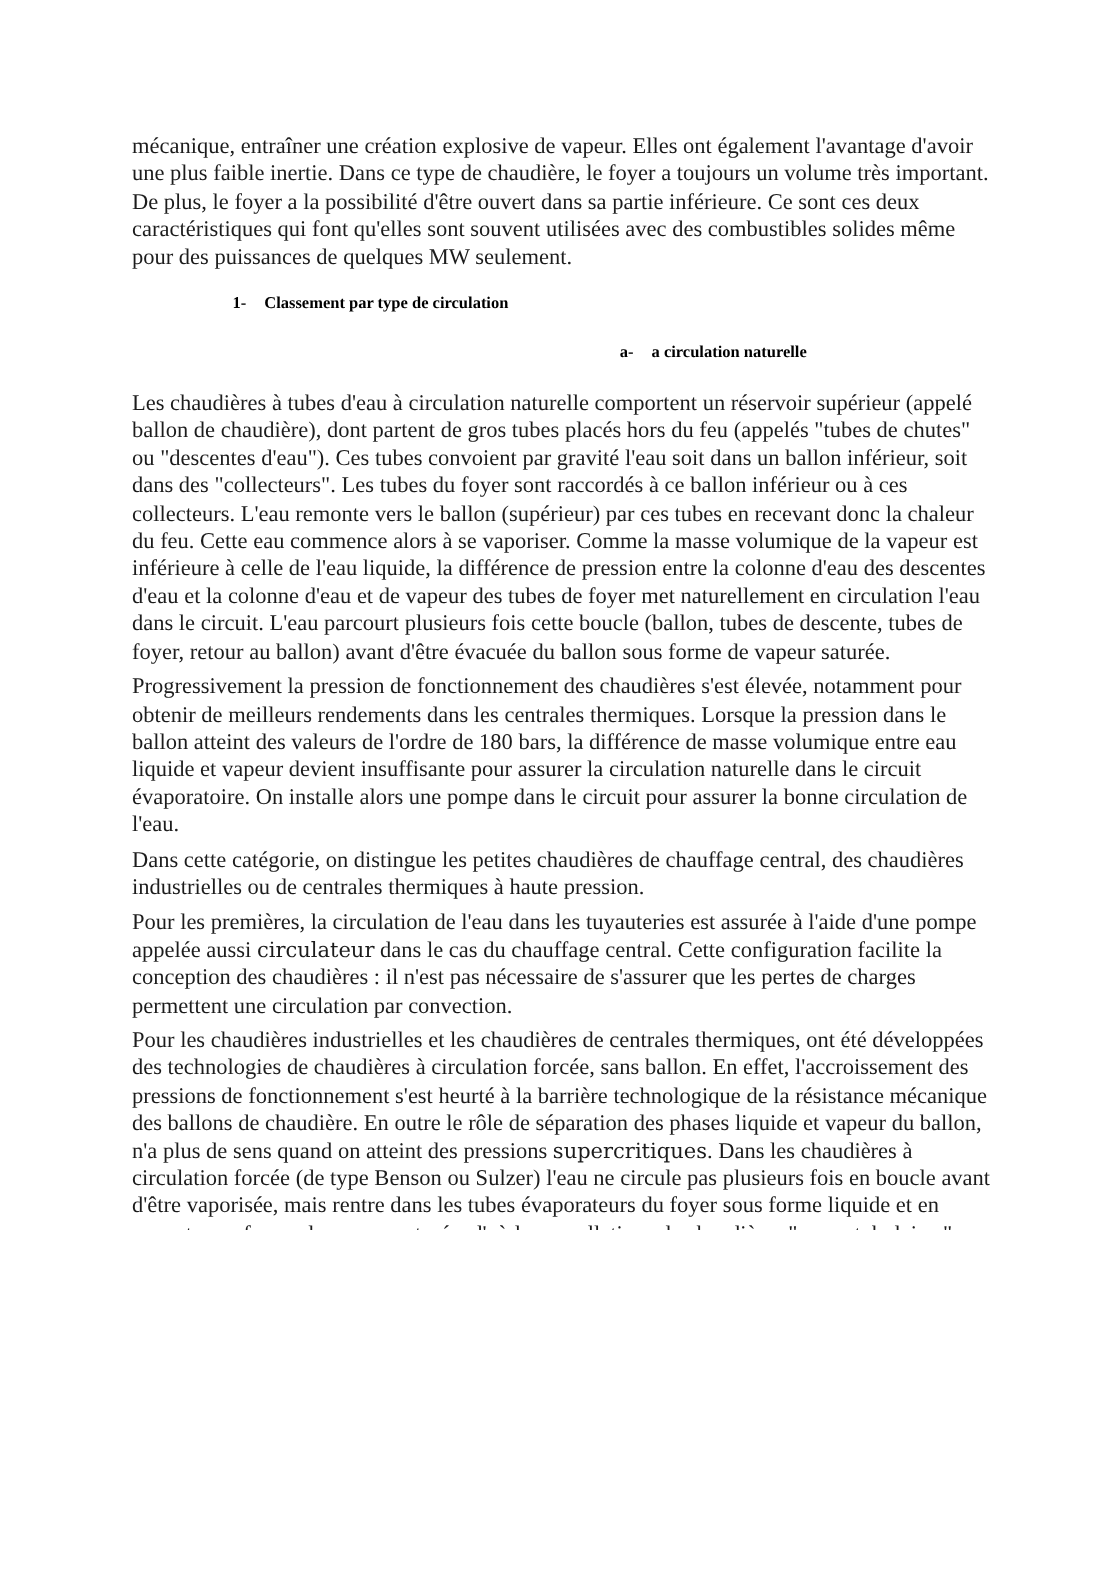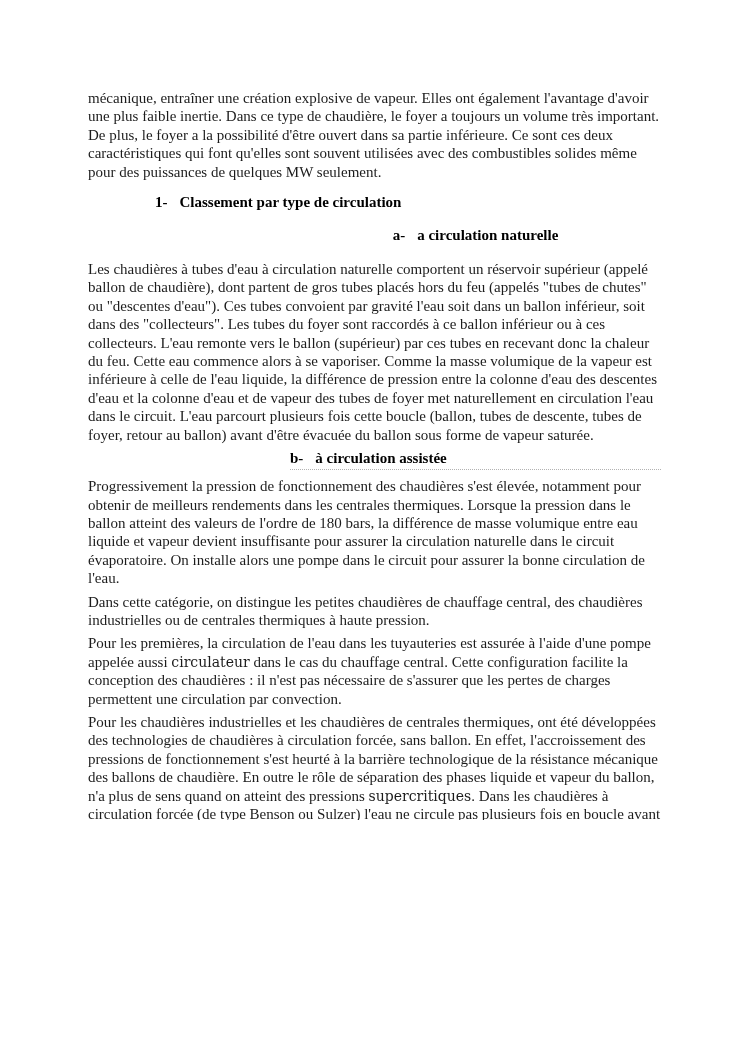--- a/index.html
+++ b/index.html
@@ -26,21 +26,21 @@
     font-size: 15px;
     line-height: 18.4px;
     margin: 0 0 5px 0;
     text-align: left;
   }
   .alt-word {
     font-family: "DejaVu Serif", serif;
     font-size: 14px;
   }
   .heading {
-    font-size: 15px;
+    font-size: 11px;
     font-weight: bold;
     color: #000000;
     line-height: 18px;
   }
   .heading .num {
     padding-right: 12px;
   }
   .heading-1 {
     margin: 12px 0 0 67px;
   }
@@ -89,23 +89,20 @@
       <span class="num">1-</span><span>Classement par type de circulation</span>
     </div>
 
     <div class="heading heading-sub heading-a">
       <span class="num">a-</span><span>a circulation naturelle</span>
     </div>
 
 
     <p class="para">Les chaudières à tubes d'eau à circulation naturelle comportent un réservoir supérieur (appelé ballon de chaudière), dont partent de gros tubes placés hors du feu (appelés "tubes de chutes" ou "descentes d'eau"). Ces tubes convoient par gravité l'eau soit dans un ballon inférieur, soit dans des "collecteurs". Les tubes du foyer sont raccordés à ce ballon inférieur ou à ces collecteurs. L'eau remonte vers le ballon (supérieur) par ces tubes en recevant donc la chaleur du feu. Cette eau commence alors à se vaporiser. Comme la masse volumique de la vapeur est inférieure à celle de l'eau liquide, la différence de pression entre la colonne d'eau des descentes d'eau et la colonne d'eau et de vapeur des tubes de foyer met naturellement en circulation l'eau dans le circuit. L'eau parcourt plusieurs fois cette boucle (ballon, tubes de descente, tubes de foyer, retour au ballon) avant d'être évacuée du ballon sous forme de vapeur saturée.</p>
 
-    <div class="heading heading-sub heading-b">
-      <span class="num">b-</span><span>à circulation assistée</span>
-    </div>
 
     <p class="para">Progressivement la pression de fonctionnement des chaudières s'est élevée, notamment pour obtenir de meilleurs rendements dans les centrales thermiques. Lorsque la pression dans le ballon atteint des valeurs de l'ordre de 180 bars, la différence de masse volumique entre eau liquide et vapeur devient insuffisante pour assurer la circulation naturelle dans le circuit évaporatoire. On installe alors une pompe dans le circuit pour assurer la bonne circulation de l'eau.</p>
 
 
     <p class="para">Dans cette catégorie, on distingue les petites chaudières de chauffage central, des chaudières industrielles ou de centrales thermiques à haute pression.</p>
 
     <p class="para"><span>Pour les premières, la circulation de l'eau dans les tuyauteries est assurée à l'aide d'une pompe appelée aussi </span><span class="alt-word">circulateur</span><span> dans le cas du chauffage central. Cette configuration facilite la conception des chaudières : il n'est pas nécessaire de s'assurer que les pertes de charges permettent une circulation par convection.</span></p>
 
     <p class="para"><span>Pour les chaudières industrielles et les chaudières de centrales thermiques, ont été développées des technologies de chaudières à circulation forcée, sans ballon. En effet, l'accroissement des pressions de fonctionnement s'est heurté à la barrière technologique de la résistance mécanique des ballons de chaudière. En outre le rôle de séparation des phases liquide et vapeur du ballon, n'a plus de sens quand on atteint des pressions </span><span class="alt-word">supercritiques</span><span>. Dans les chaudières à circulation forcée (de type Benson ou Sulzer) l'eau ne circule pas plusieurs fois en boucle avant d'être vaporisée, mais rentre dans les tubes évaporateurs du foyer sous forme liquide et en ressort sous forme de vapeur saturée, d'où les appellations de chaudières "mono tubulaires" ou de chaudières "once through". La circulation de l'eau dans l'évaporateur est assurée par des</span></p>
 

